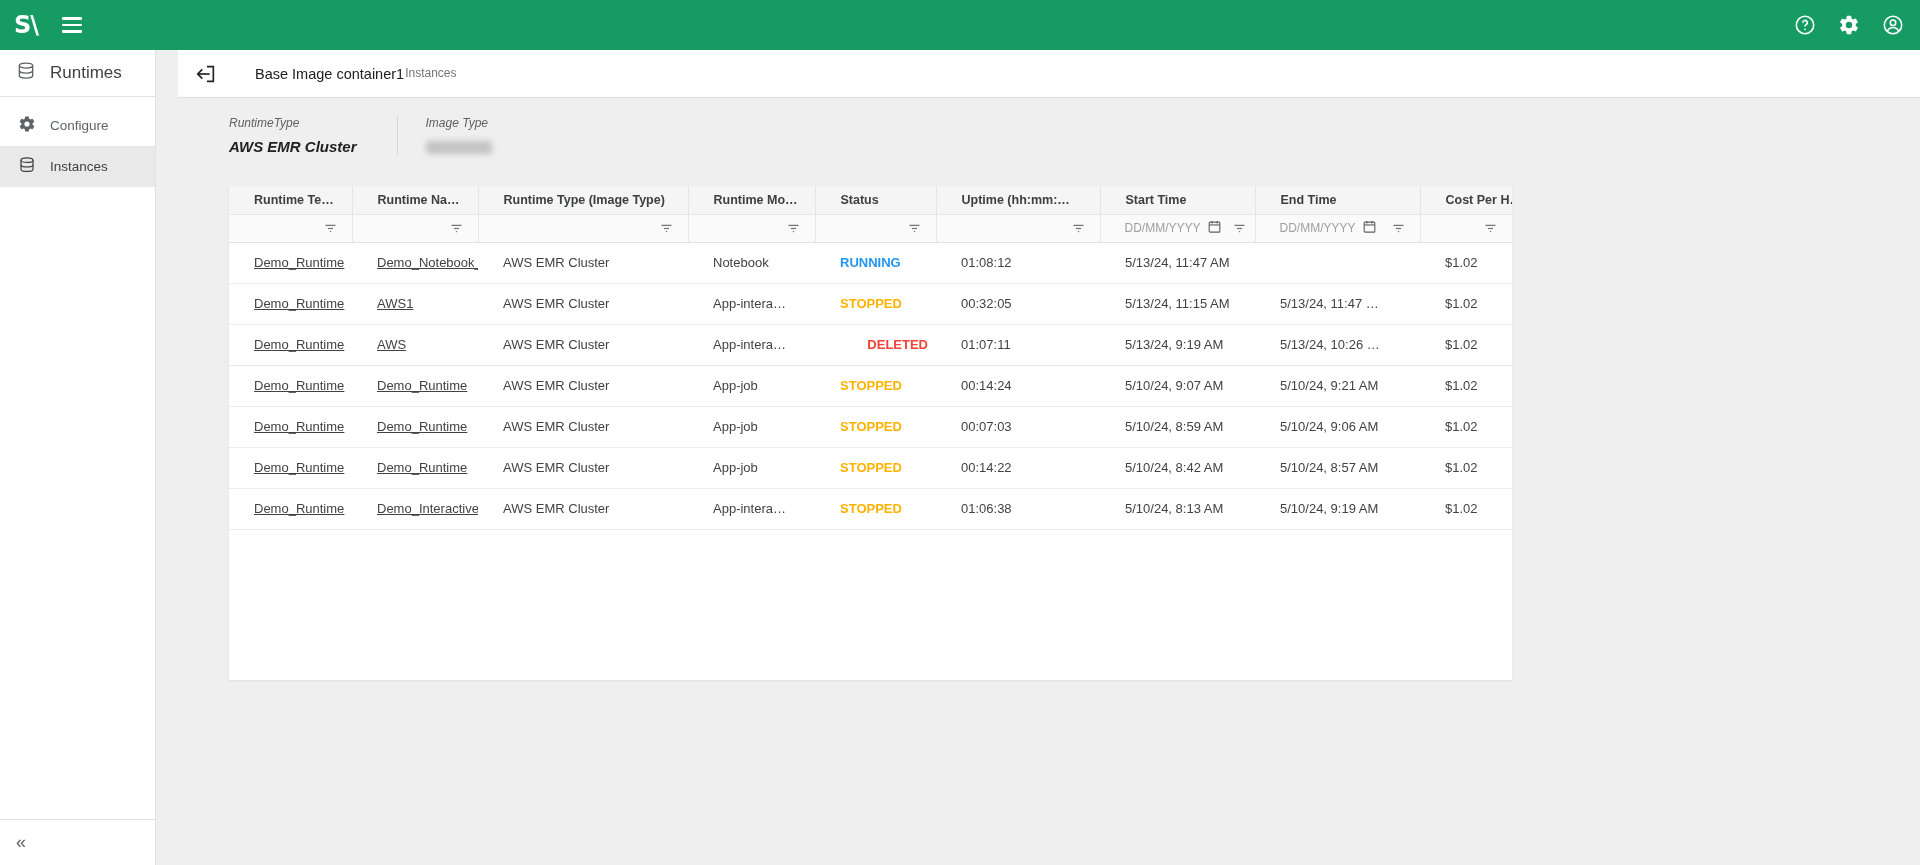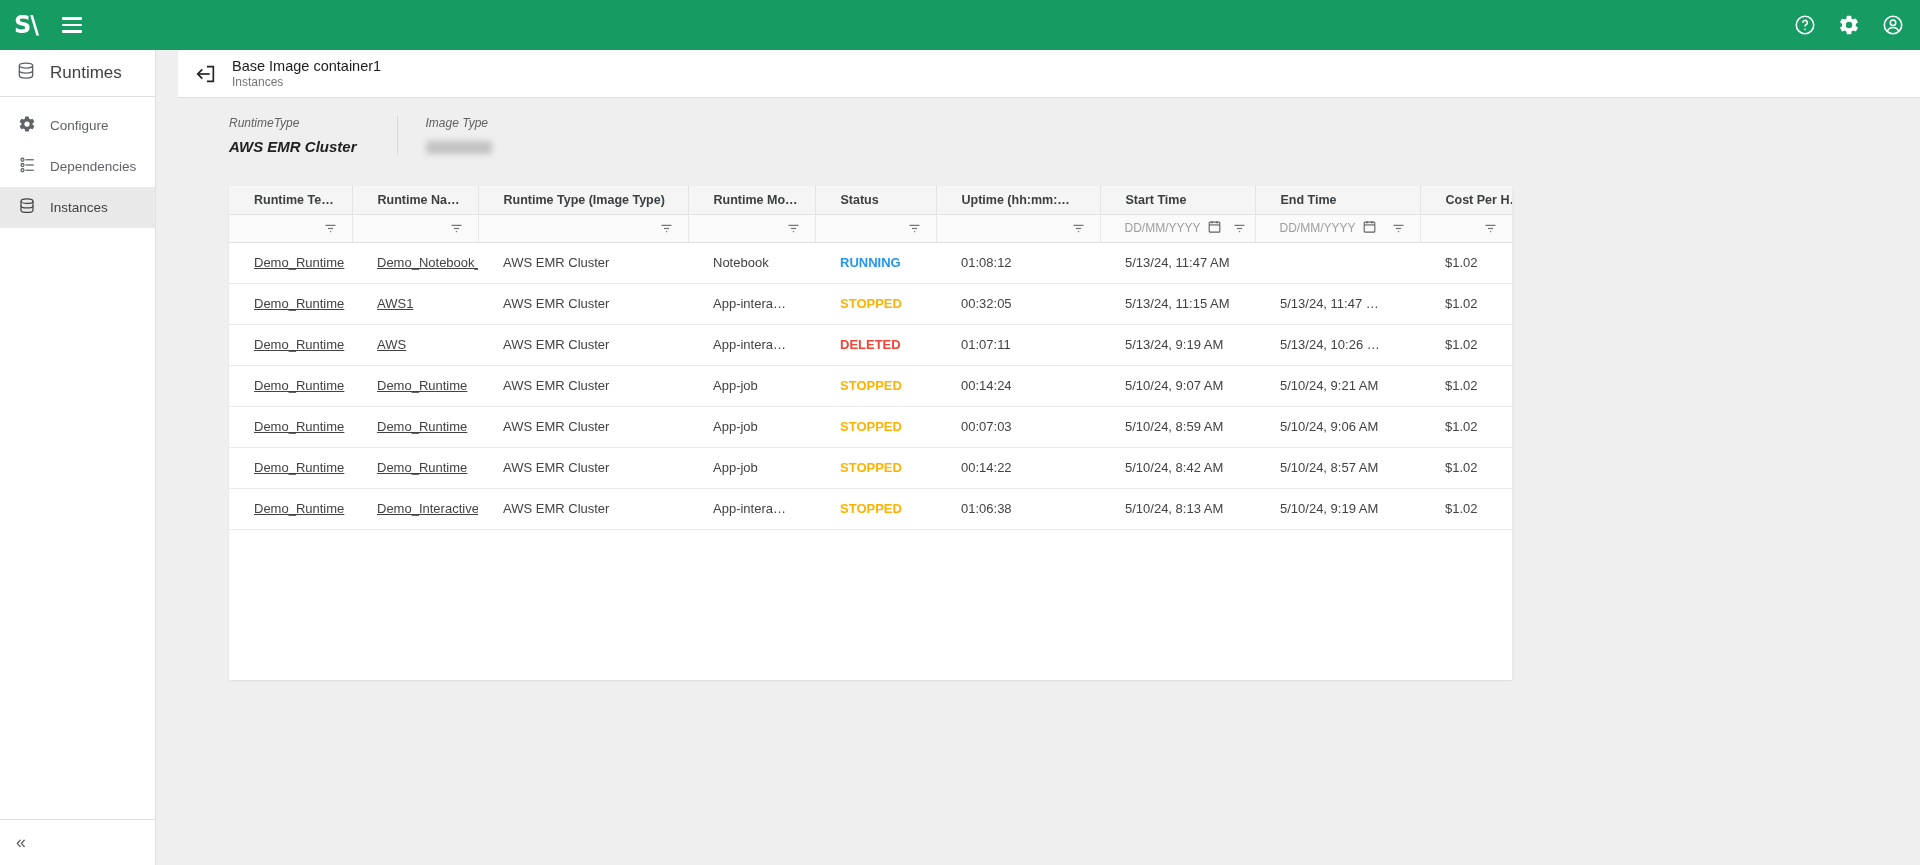--- a/index.html
+++ b/index.html
@@ -38,21 +38,21 @@
   }
   .collapse-glyph { cursor: pointer; letter-spacing: -2px; }
 
   
   .page-header {
     position: absolute; top: 50px; left: 178px; width: 1742px; height: 48px;
     background: #ffffff; border-bottom: 1px solid #e0e0e0;
     display: flex; align-items: center; padding-left: 16px; gap: 14px;
   }
   .back-btn { width: 24px; height: 24px; cursor: pointer; display: flex; align-items: center; justify-content: center; }
-  .page-header-text { display: flex; flex-direction: column; gap: 1px; }
+  .page-header-text { display: flex; flex-direction: row; gap: 1px; margin-left: 23px; }
   .page-title { font-size: 14.5px; color: #212121; font-weight: 500; }
   .page-subtitle { font-size: 12px; color: #757575; }
 
   
   .content { position: absolute; top: 98px; left: 178px; width: 1742px; height: 767px; background: #efefef; }
 
   .details-row { position: absolute; top: 18px; left: 51px; display: flex; align-items: stretch; font-style: italic; }
   .detail-group { display: flex; flex-direction: column; gap: 8px; padding-right: 40px; }
   .detail-group + .detail-group { border-left: 1px solid #d6d6d6; padding-left: 28px; }
   .detail-label { font-size: 12px; color: #616161; }
@@ -134,33 +134,20 @@
     <span>Runtimes</span>
   </div>
   <div class="sidebar-items">
     <div class="sidebar-item">
       <span>
         <svg width="18" height="18" viewBox="0 0 24 24" fill="#5f6368">
           <path d="M19.4 13c.04-.33.06-.66.06-1s-.02-.67-.06-1l2.1-1.65a.5.5 0 0 0 .12-.64l-2-3.46a.5.5 0 0 0-.6-.22l-2.48 1a7.3 7.3 0 0 0-1.72-1l-.38-2.64A.5.5 0 0 0 14 2h-4a.5.5 0 0 0-.5.42l-.37 2.65a7.3 7.3 0 0 0-1.72 1l-2.48-1a.5.5 0 0 0-.6.22l-2 3.46a.5.5 0 0 0 .12.64L4.56 11c-.04.33-.06.66-.06 1s.02.67.06 1l-2.1 1.65a.5.5 0 0 0-.12.64l2 3.46c.13.23.4.32.6.22l2.48-1c.53.41 1.1.75 1.72 1l.37 2.65A.5.5 0 0 0 10 22h4a.5.5 0 0 0 .5-.42l.37-2.65a7.3 7.3 0 0 0 1.72-1l2.48 1c.23.1.5 0 .6-.22l2-3.46a.5.5 0 0 0-.12-.64L19.4 13zM12 15.5A3.5 3.5 0 1 1 12 8.5a3.5 3.5 0 0 1 0 7z"></path>
         </svg>
       </span>
       <span>Configure</span>
-    </div>
-    <div class="sidebar-item">
-      <span>
-        <svg width="18" height="18" viewBox="0 0 24 24" fill="none" stroke="#5f6368" stroke-width="1.7">
-          <circle cx="6" cy="5" r="2"></circle>
-            <line x1="10" y1="5" x2="21" y2="5"></line>
-          <circle cx="6" cy="12" r="2"></circle>
-            <line x1="10" y1="12" x2="21" y2="12"></line>
-          <circle cx="6" cy="19" r="2"></circle>
-            <line x1="10" y1="19" x2="21" y2="19"></line>
-        </svg>
-      </span>
-      <span>Dependencies</span>
     </div>
     <div class="sidebar-item active">
       <span>
         <svg width="18" height="18" viewBox="0 0 24 24" fill="none" stroke="#424242" stroke-width="1.6">
           <ellipse cx="12" cy="5.5" rx="8" ry="3"></ellipse>
           <path d="M4 5.5v6c0 1.66 3.58 3 8 3s8-1.34 8-3v-6"></path>
           <path d="M4 11.5v6c0 1.66 3.58 3 8 3s8-1.34 8-3v-6"></path>
         </svg>
       </span>
       <span>Instances</span>
@@ -368,21 +355,21 @@
             <td>00:32:05</td>
             <td>5/13/24, 11:15 AM</td>
             <td>5/13/24, 11:47 …</td>
             <td>$1.02</td>
           </tr>
           <tr>
             <td><a class="cell-link">Demo_Runtime</a></td>
             <td><a class="cell-link">AWS</a></td>
             <td>AWS EMR Cluster</td>
             <td>App-intera…</td>
-            <td class="status-text" style="color: rgb(244, 67, 54);">DELETED</td>
+            <td class="status-text" style="color: rgb(244, 67, 54); text-align: right;">DELETED</td>
             <td>01:07:11</td>
             <td>5/13/24, 9:19 AM</td>
             <td>5/13/24, 10:26 …</td>
             <td>$1.02</td>
           </tr>
           <tr>
             <td><a class="cell-link">Demo_Runtime</a></td>
             <td><a class="cell-link">Demo_Runtime</a></td>
             <td>AWS EMR Cluster</td>
             <td>App-job</td>

